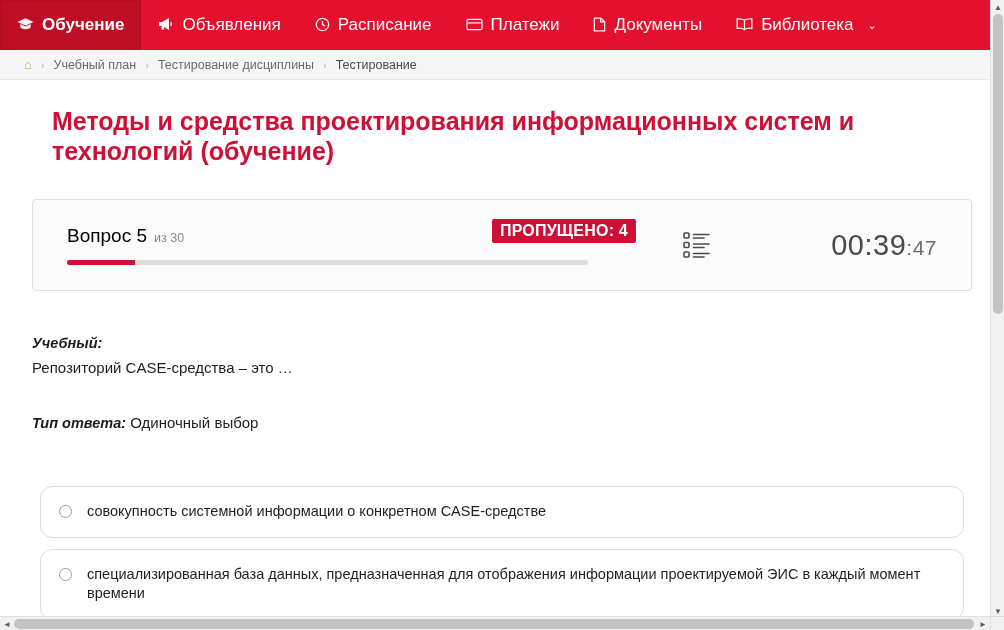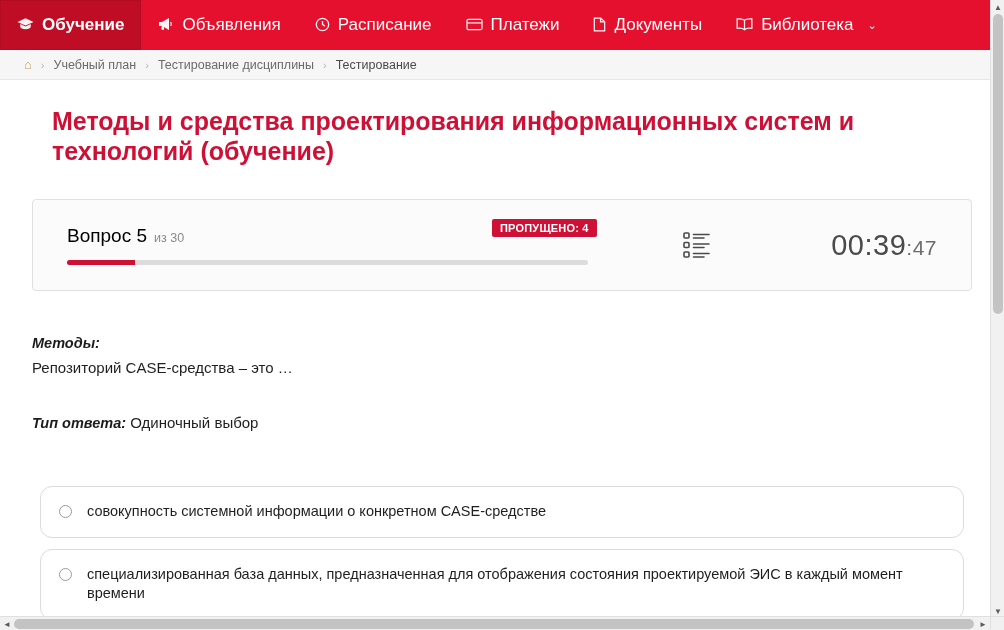--- a/index.html
+++ b/index.html
@@ -97,21 +97,21 @@
   .q-block { width: 530px; position: relative; }
   .q-line { display: flex; align-items: baseline; gap: 7px; }
   .q-num { font-size: 19px; color: #000000; }
   .q-of { font-size: 12.5px; color: #8a8a8a; }
   .skipped-badge {
     position: absolute;
     left: 425px;
     top: -6px;
     background: #cf1036;
     color: #fff;
-    font-size: 11px;
+    font-size: 16px;
     font-weight: bold;
     padding: 3px 8px;
     border-radius: 2px;
     letter-spacing: .2px;
     white-space: nowrap;
   }
   .progress-track {
     margin-top: 13px;
     height: 5px;
     width: 521px;
@@ -324,36 +324,36 @@
           <path d="M10.5 23.5H26M10.5 27H21"></path>
         </svg>
       </div>
 
       <div class="timer">
         <span>00:39</span><span class="sec">:47</span>
       </div>
     </div>
 
     <div class="qsection">
-      <div class="label-it">Методы:</div>
+      <div class="label-it">Учебный:</div>
       <div class="qtext">Репозиторий CASE-средства – это …</div>
       <div class="answertype">
         <span class="label-it">Тип ответа:</span>
         <span class="val">Одиночный выбор</span>
       </div>
     </div>
 
     <div class="options">
       <div class="option">
         <span class="radio"></span>
         <span>совокупность системной информации о конкретном CASE-средстве</span>
       </div>
       <div class="option">
         <span class="radio"></span>
-        <span>специализированная база данных, предназначенная для отображения состояния проектируемой ЭИС в каждый момент времени</span>
+        <span>специализированная база данных, предназначенная для отображения информации проектируемой ЭИС в каждый момент времени</span>
       </div>
     </div>
 
   </div>
 
   <div class="vscroll">
     <div class="arrow">▲</div>
     <div class="thumb"></div>
     <div class="arrow bottom">▼</div>
   </div>

